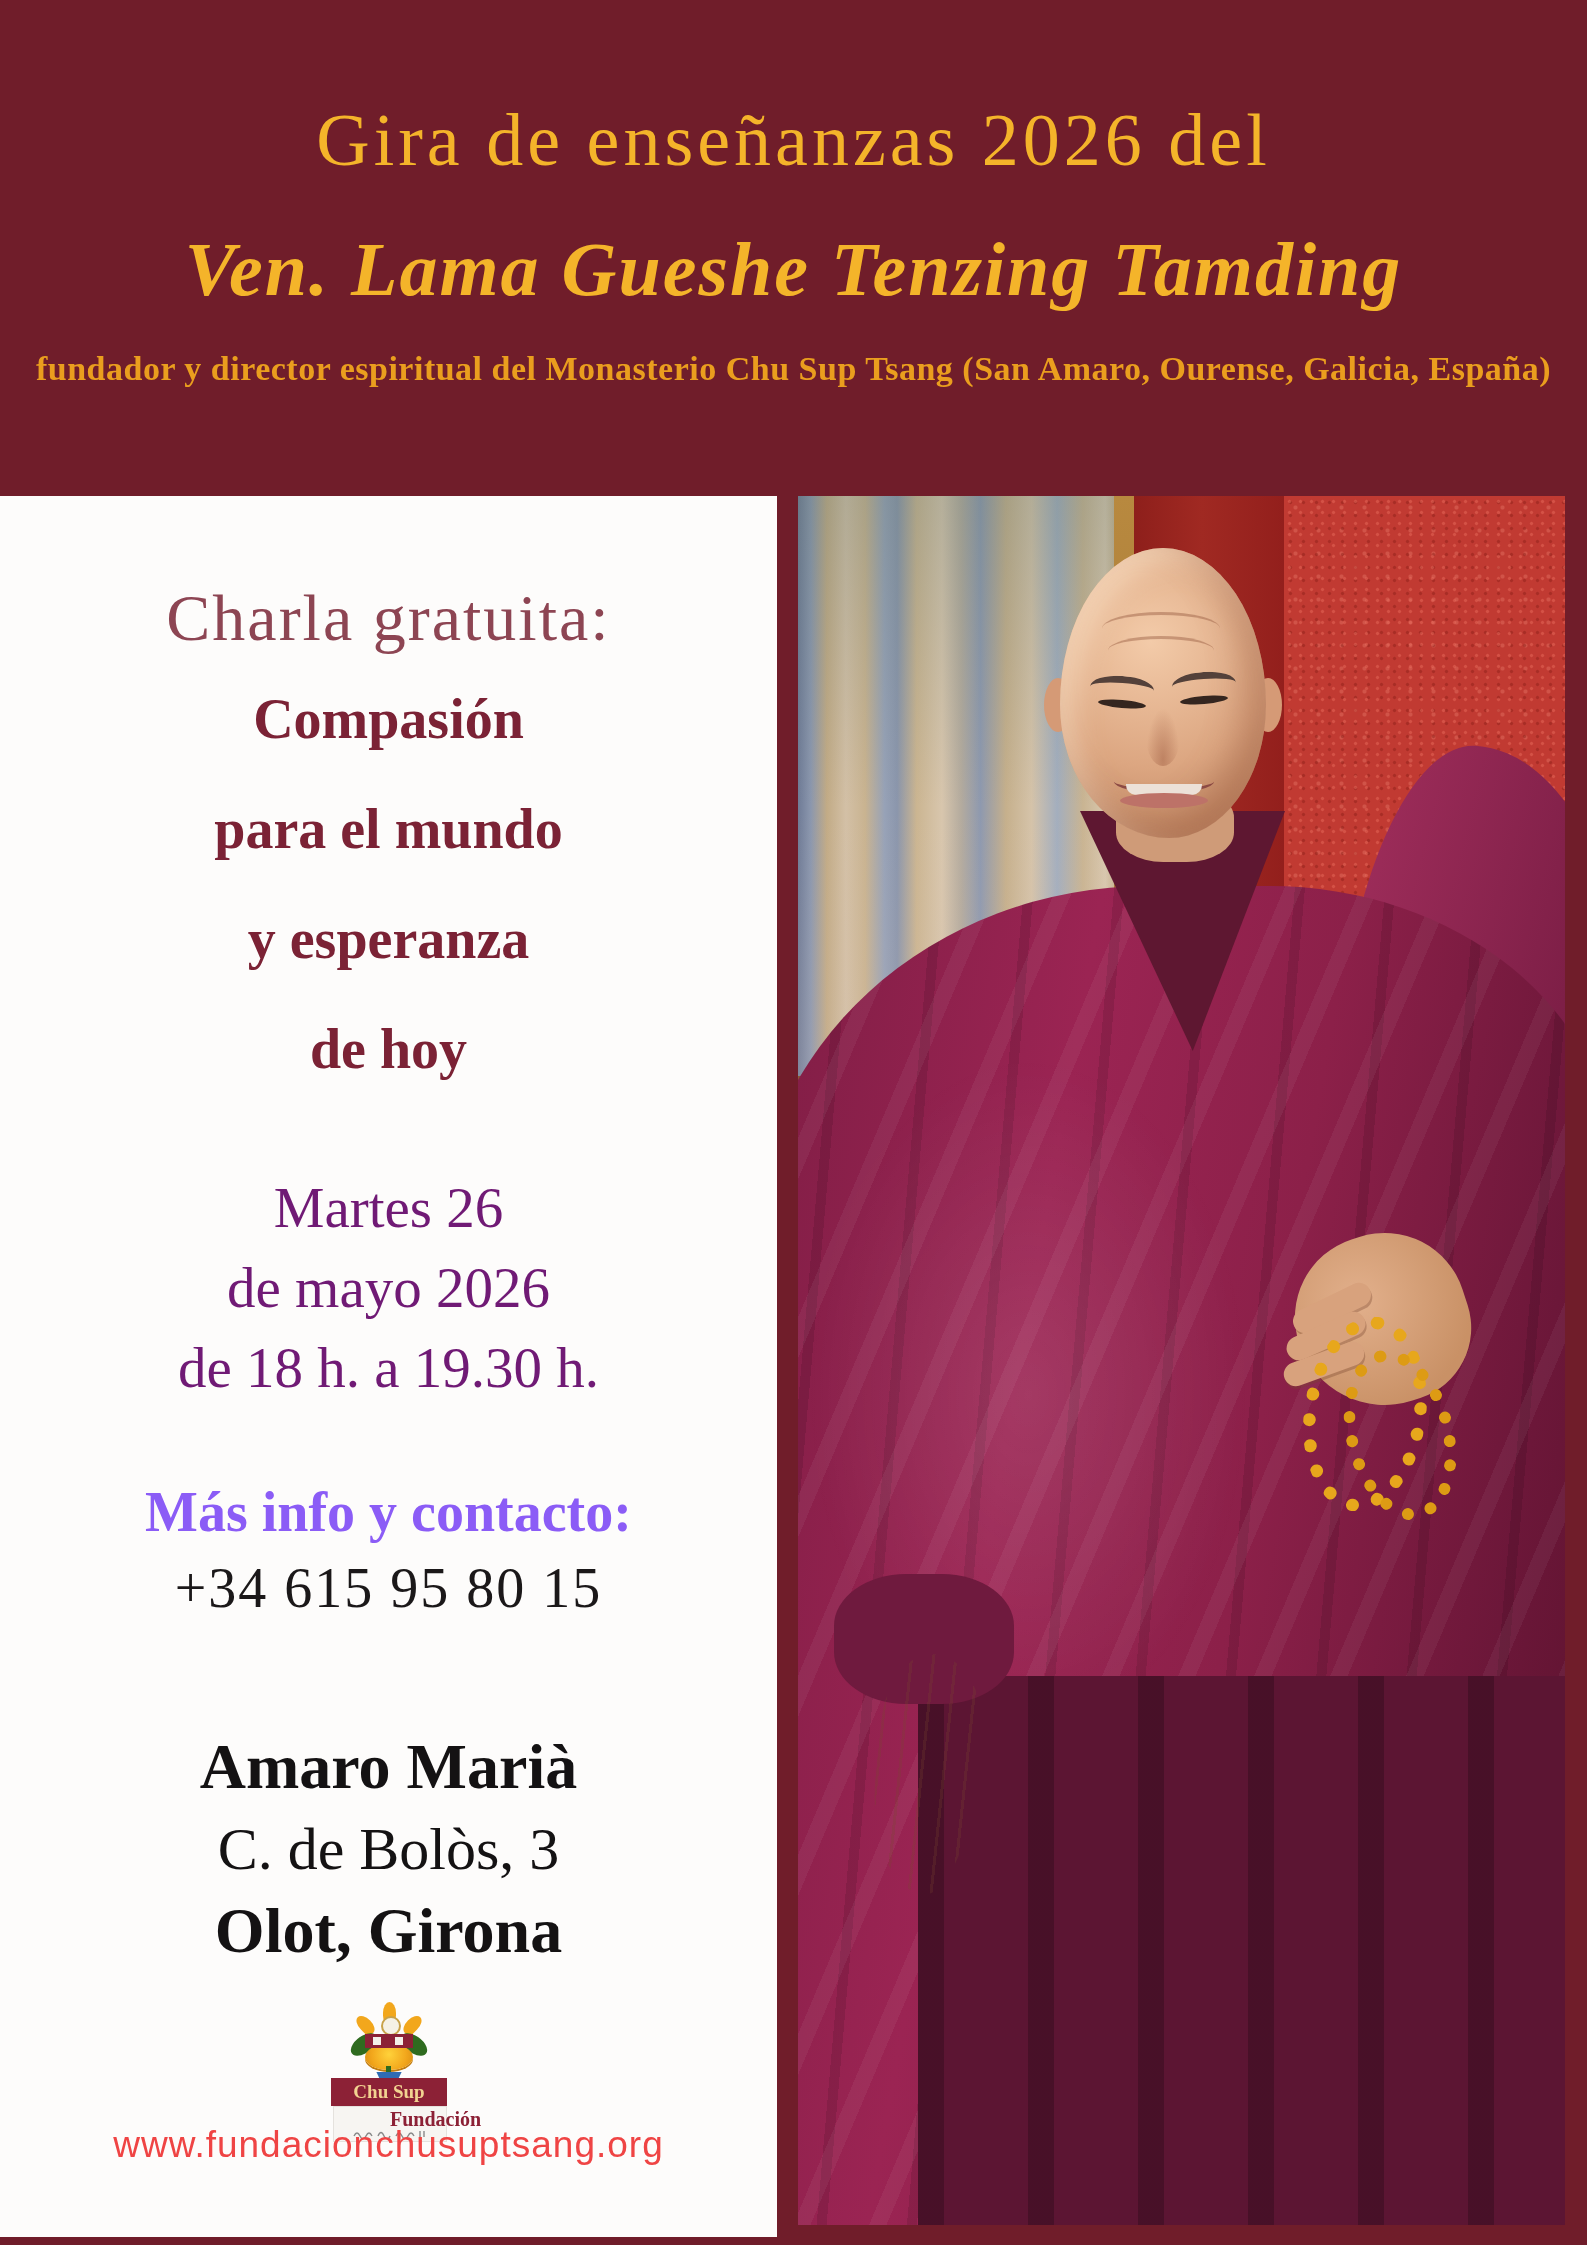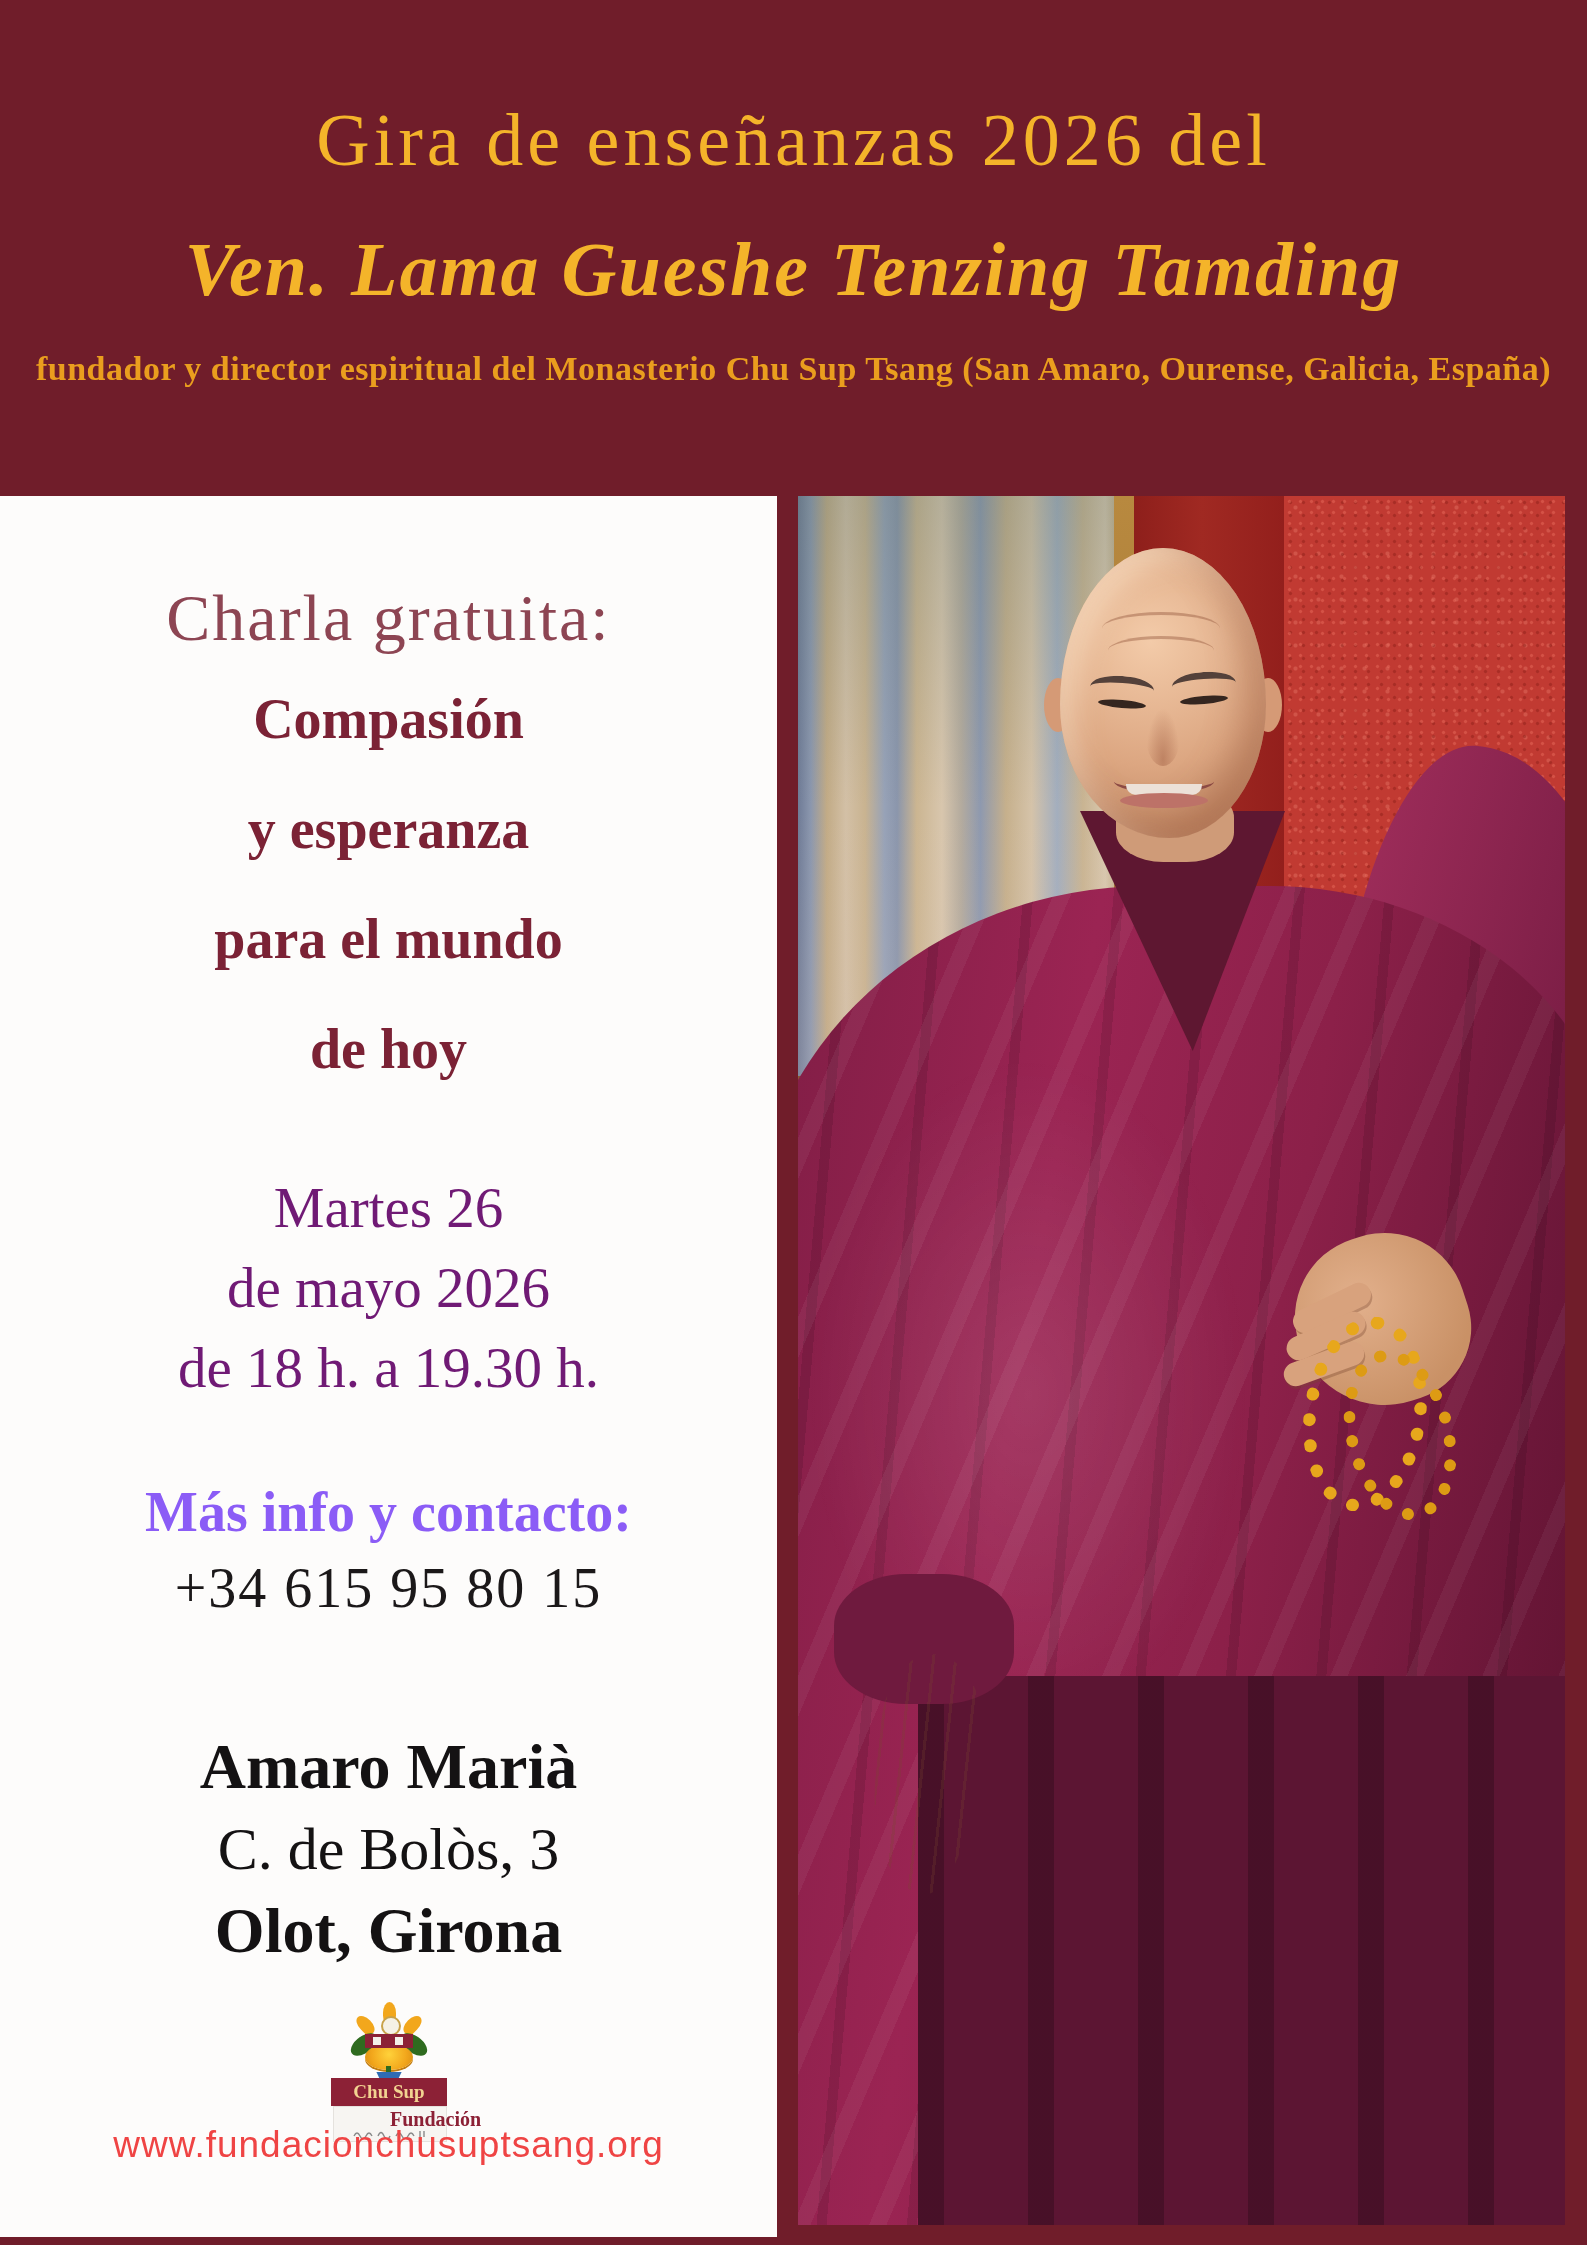--- a/index.html
+++ b/index.html
@@ -149,22 +149,22 @@
     <div class="h-line h-line1">Gira de enseñanzas 2026 del</div>
     <div class="h-line h-line2">Ven. Lama Gueshe Tenzing Tamding</div>
     <div class="h-line h-line3">fundador y director espiritual del Monasterio Chu Sup Tsang (San Amaro, Ourense, Galicia, España)</div>
   </div>
 
   <div class="left-col">
     <div class="c-text kicker">Charla gratuita:</div>
 
     <div class="c-text talk-title">
       <div>Compasión</div>
+      <div>para el mundo</div>
       <div>y esperanza</div>
-      <div>para el mundo</div>
       <div>de hoy</div>
     </div>
 
     <div class="c-text schedule">
       <div>Martes 26</div>
       <div>de mayo 2026</div>
       <div>de 18 h. a 19.30 h.</div>
     </div>
 
     <div class="c-text contact-label">Más info y contacto:</div>

